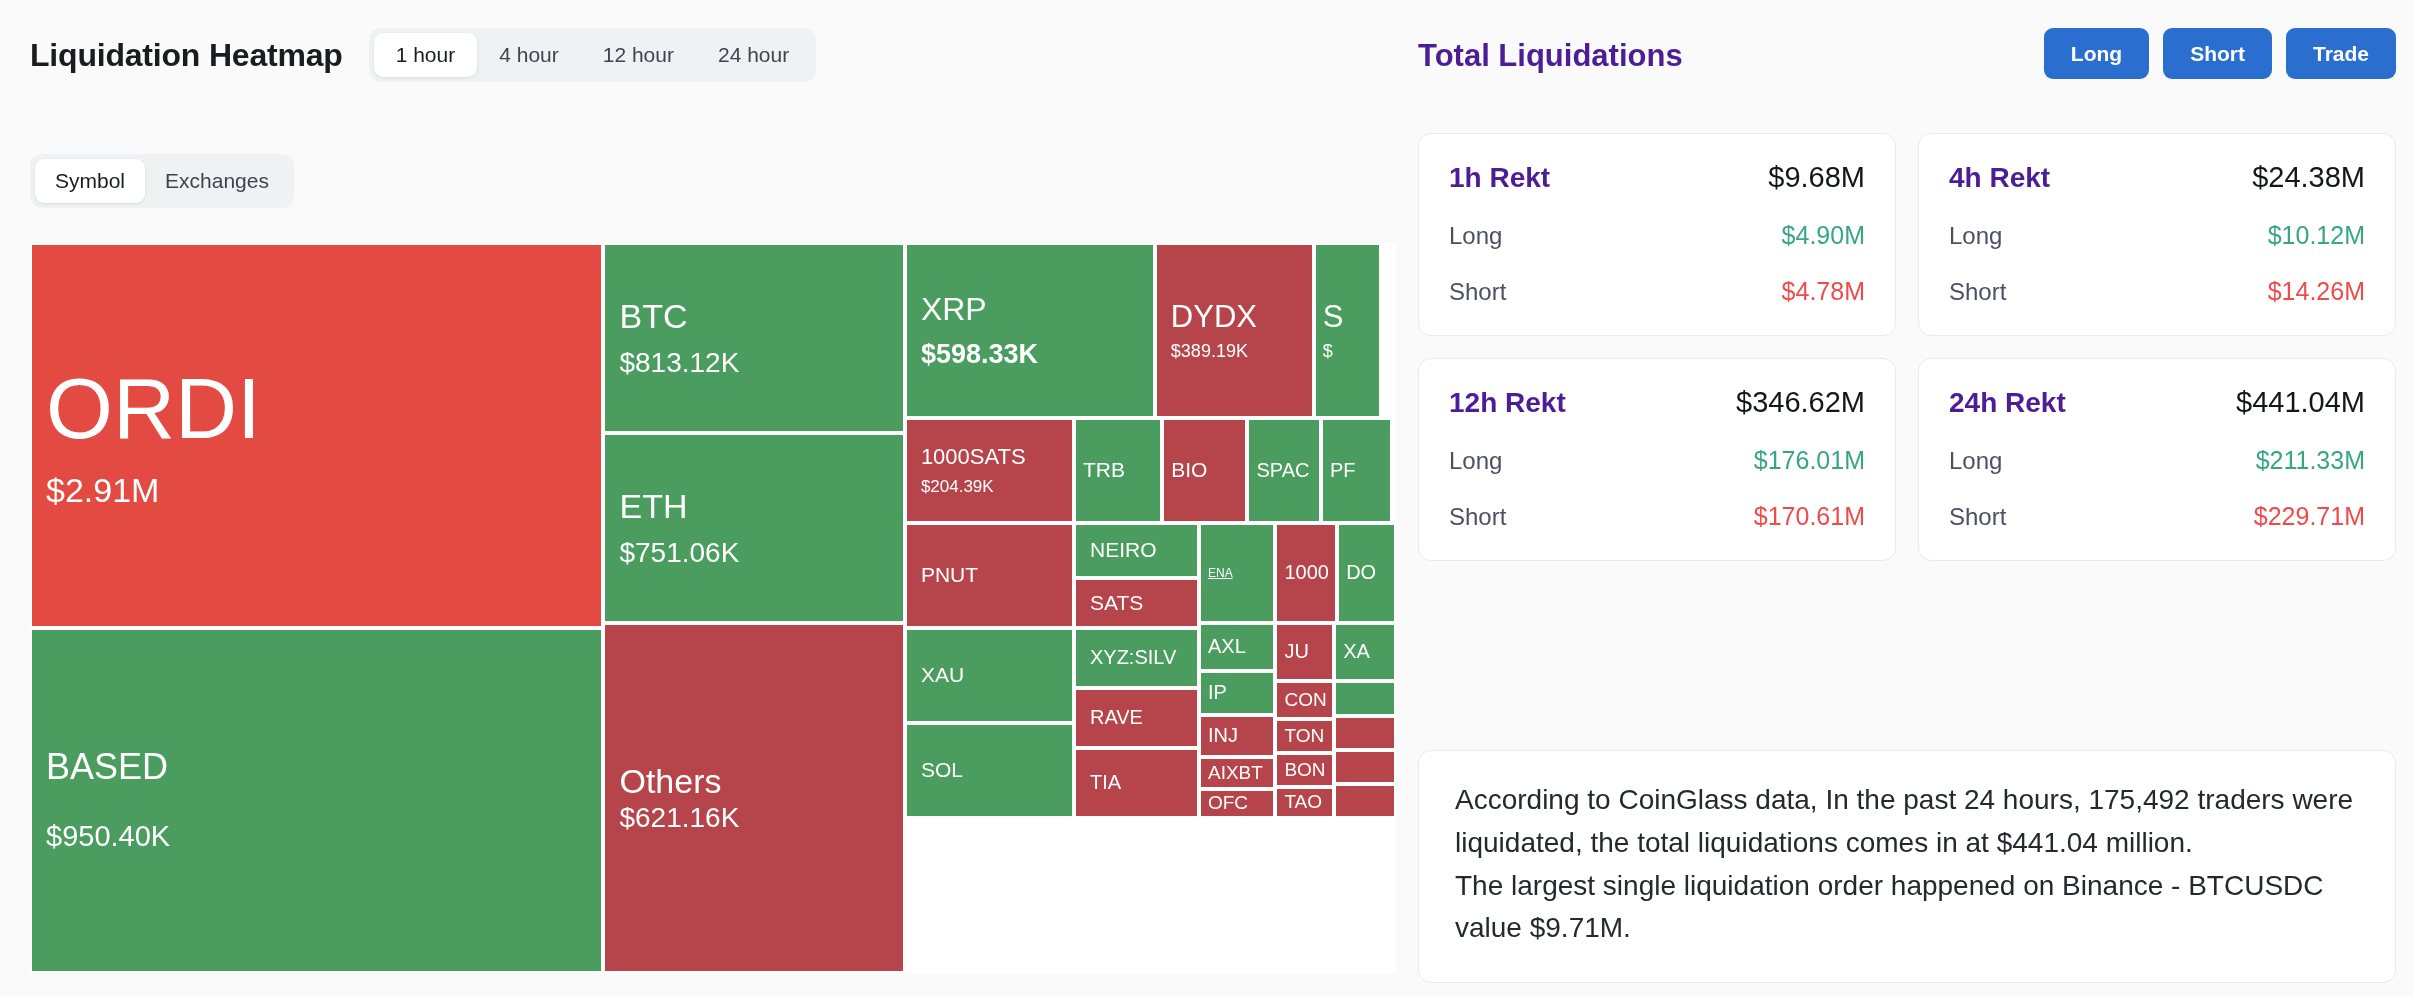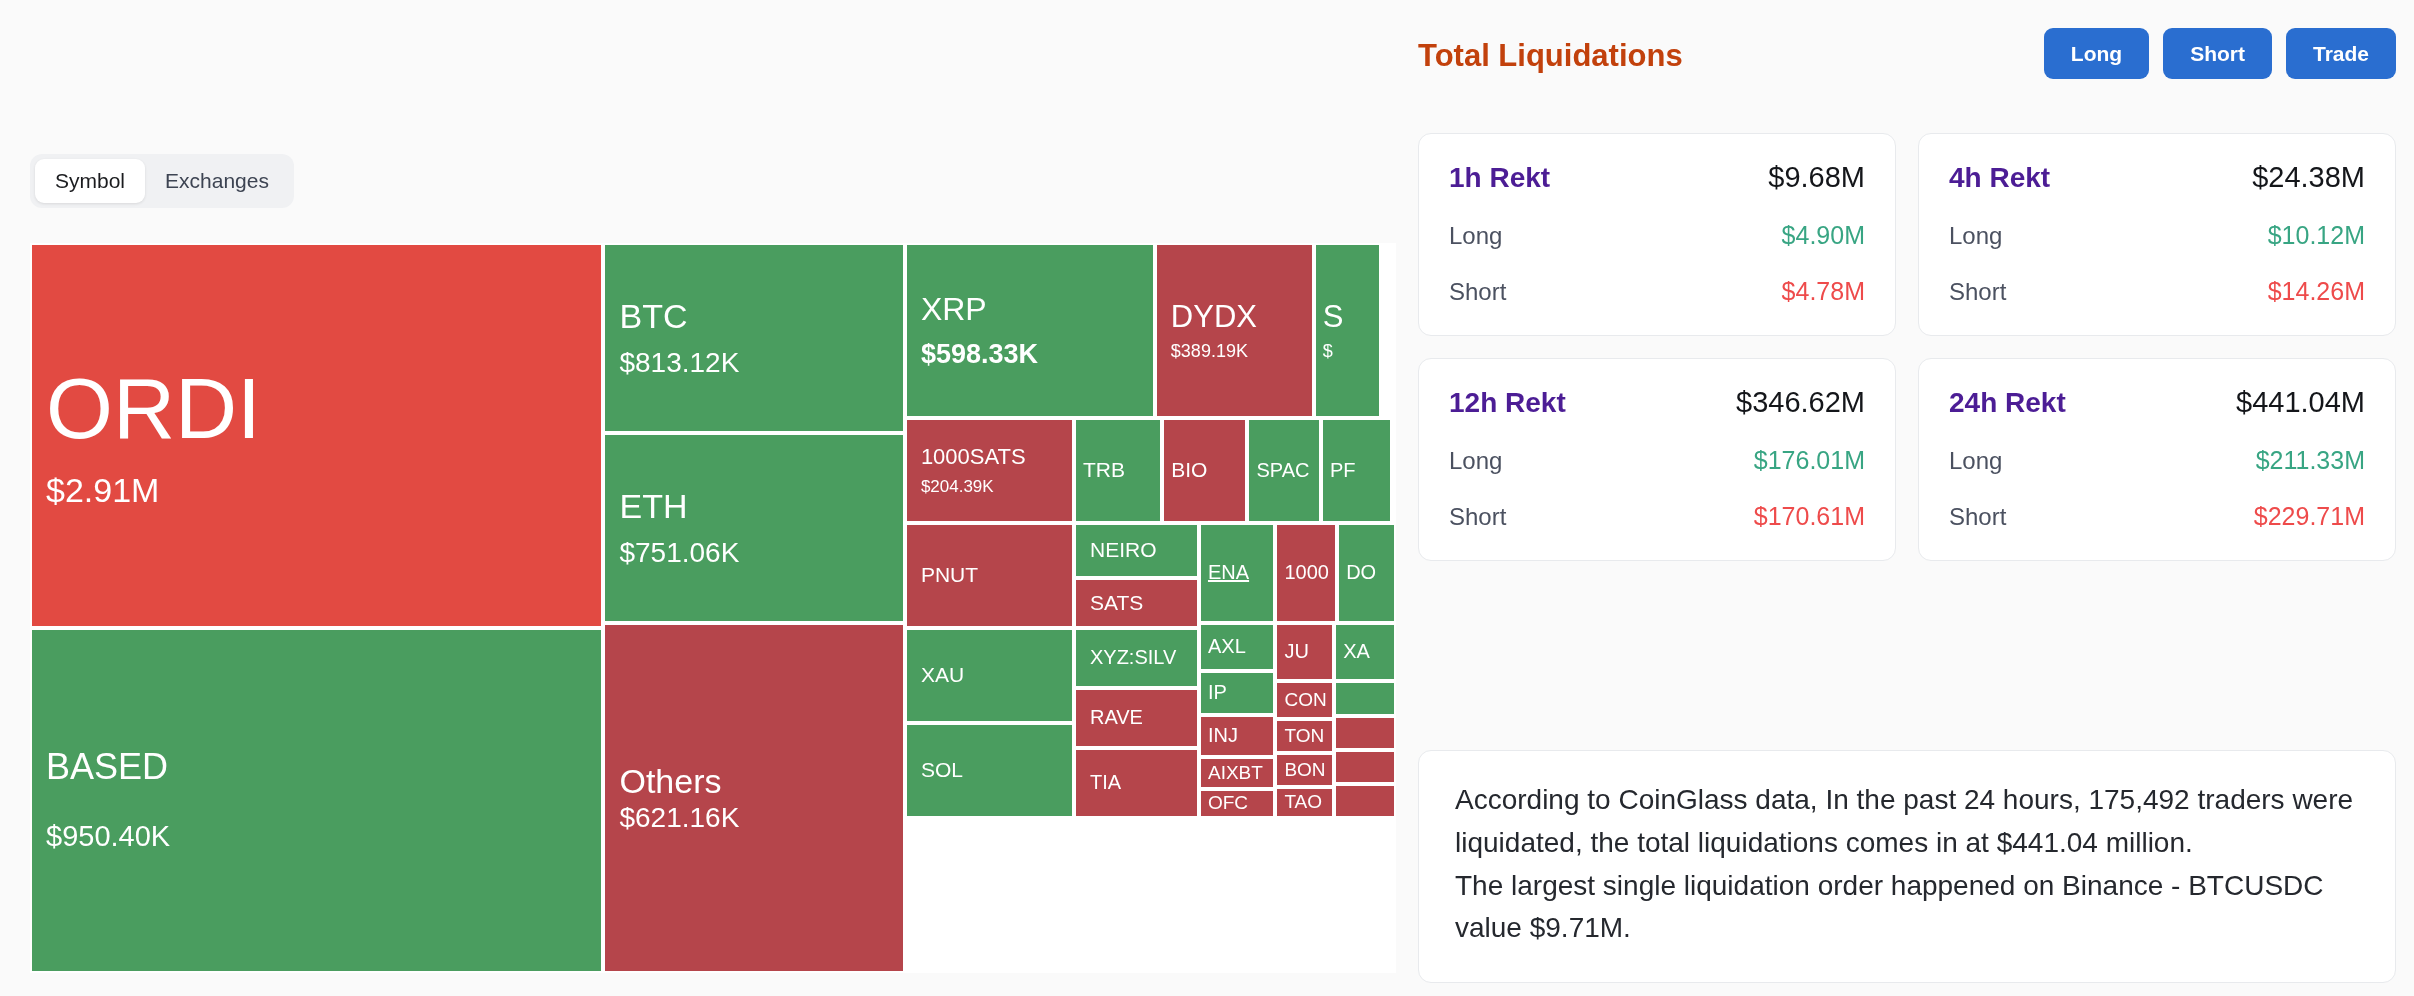--- a/index.html
+++ b/index.html
@@ -43,21 +43,21 @@
   .cell.red   { background: #b5454b; }
   .cell.green { background: #4a9d5f; }
   .cell.red.bright { background: #e24a42; }
   .cell .nm { font-weight: 400; line-height: 1.08; white-space: nowrap; }
   .cell .vl { font-weight: 400; line-height: 1.08; white-space: nowrap; }
   .cell.tiny { padding: 0 7px; }
 
   
   .right-panel { position: absolute; left: 1400px; top: 0; width: 1014px; height: 996px; }
   .tl-header { position: absolute; left: 18px; top: 28px; right: 18px; height: 62px; }
-  .tl-title { position: absolute; left: 0; top: 10px; font-size: 31px; font-weight: 700; color: #c2410c; white-space: nowrap; }
+  .tl-title { position: absolute; left: 0; top: 10px; font-size: 31px; font-weight: 700; color: #4c1d95; white-space: nowrap; }
   .tl-btns { position: absolute; right: 0; top: 0; display: flex; gap: 14px; }
   .btn {
     background: #2a6ed0; color: #ffffff; border: none; border-radius: 9px;
     font-size: 21px; font-weight: 700; padding: 14px 27px; cursor: pointer;
     font-family: "Liberation Sans", sans-serif; line-height: 1.1;
   }
 
   .cards { position: absolute; left: 18px; top: 133px; width: 978px; display: grid; grid-template-columns: 1fr 1fr; gap: 22px; }
   .card {
     background: #ffffff; border: 1px solid #e8eaed; border-radius: 13px;
@@ -78,20 +78,29 @@
   }
   .summary p { font-size: 28px; line-height: 1.53; color: #25282e; }
 </style>
 </head>
 <body>
 
 <div class="page">
 
   <div class="left-panel">
 
+    <div class="hm-header">
+      <div class="hm-title">Liquidation Heatmap</div>
+      <div class="seg" id="time-seg">
+          <div class="seg-item active">1 hour</div>
+          <div class="seg-item">4 hour</div>
+          <div class="seg-item">12 hour</div>
+          <div class="seg-item">24 hour</div>
+        </div>
+    </div>
 
     <div class="sub-seg" id="view-seg">
         <div class="seg-item active">Symbol</div>
         <div class="seg-item">Exchanges</div>
       </div>
 
     <div class="treemap" id="treemap">
         <div class="cell red bright" style="left: 0px; top: 0px; width: 573.455px; height: 385px;">
           <div class="nm" style="font-size: 86px;">ORDI</div>
           <div class="vl" style="font-size: 34px; margin-top: 17px;">$2.91M</div>
@@ -140,21 +149,21 @@
         <div class="cell green tiny" style="left: 1291.01px; top: 175px; width: 70.5791px; height: 105px;">
           <div class="nm" style="font-size: 20px;">PF</div>
         </div>
         <div class="cell red" style="left: 874.887px; top: 280px; width: 169.096px; height: 105px;">
           <div class="nm" style="font-size: 21px;">PNUT</div>
         </div>
         <div class="cell green" style="left: 1043.98px; top: 280px; width: 124.984px; height: 55px;">
           <div class="nm" style="font-size: 21px;">NEIRO</div>
         </div>
         <div class="cell green tiny" style="left: 1168.97px; top: 280px; width: 76.4607px; height: 100px;">
-          <div class="nm" style="font-size: 20px; text-decoration: underline;">ENA</div>
+          <div class="nm" style="font-size: 12px; text-decoration: underline;">ENA</div>
         </div>
         <div class="cell red tiny" style="left: 1245.43px; top: 280px; width: 61.7567px; height: 100px;">
           <div class="nm" style="font-size: 20px;">1000</div>
         </div>
         <div class="cell green tiny" style="left: 1307.18px; top: 280px; width: 58.8159px; height: 100px;">
           <div class="nm" style="font-size: 20px;">DO</div>
         </div>
         <div class="cell red" style="left: 1043.98px; top: 335px; width: 124.984px; height: 50px;">
           <div class="nm" style="font-size: 21px;">SATS</div>
         </div>

